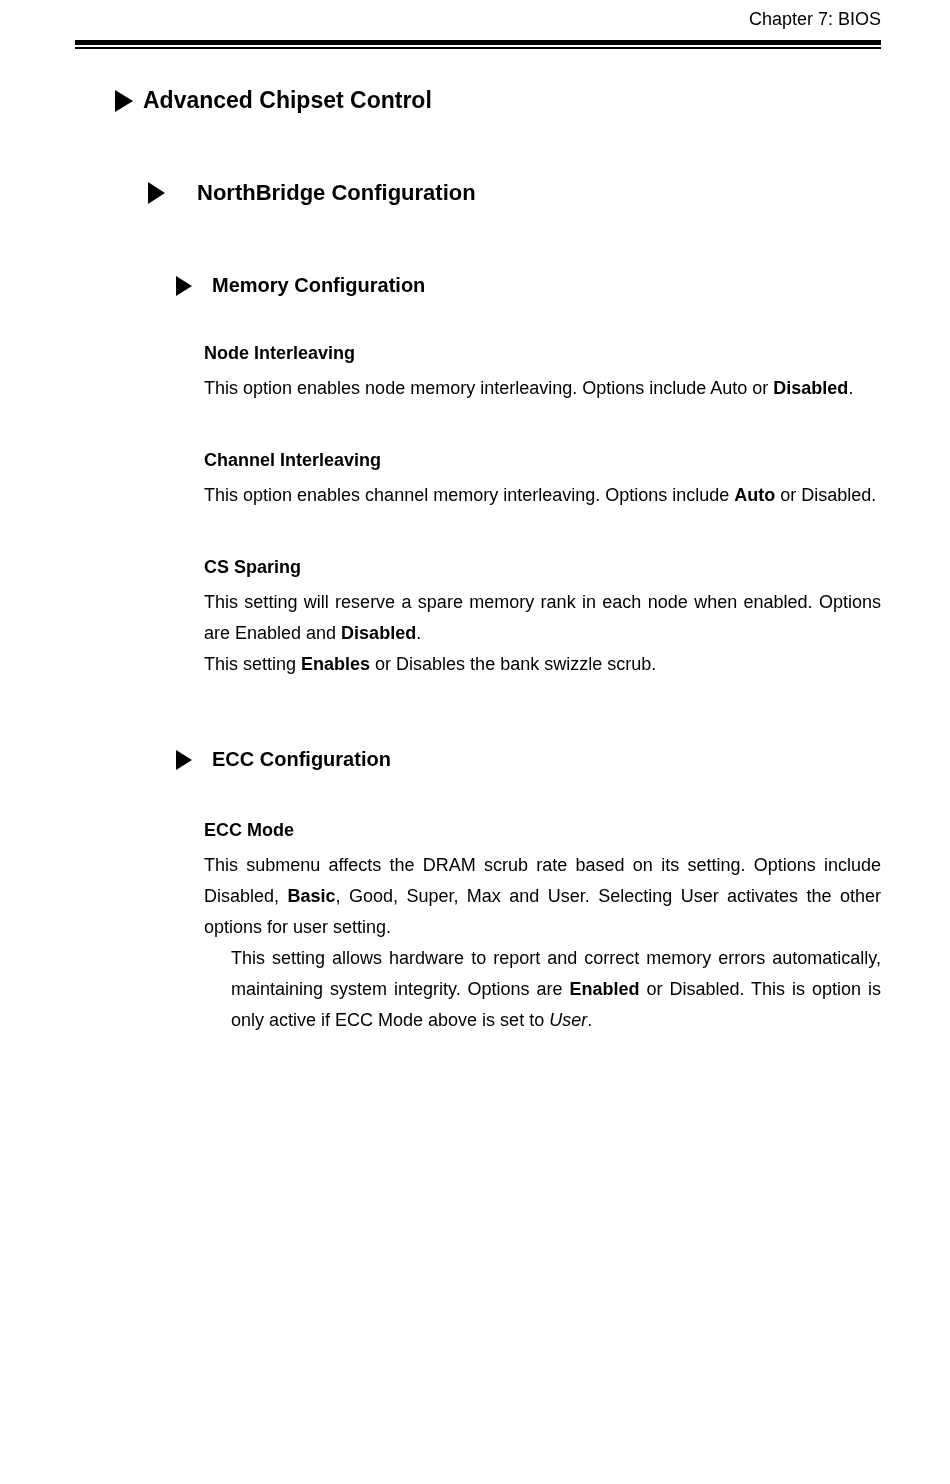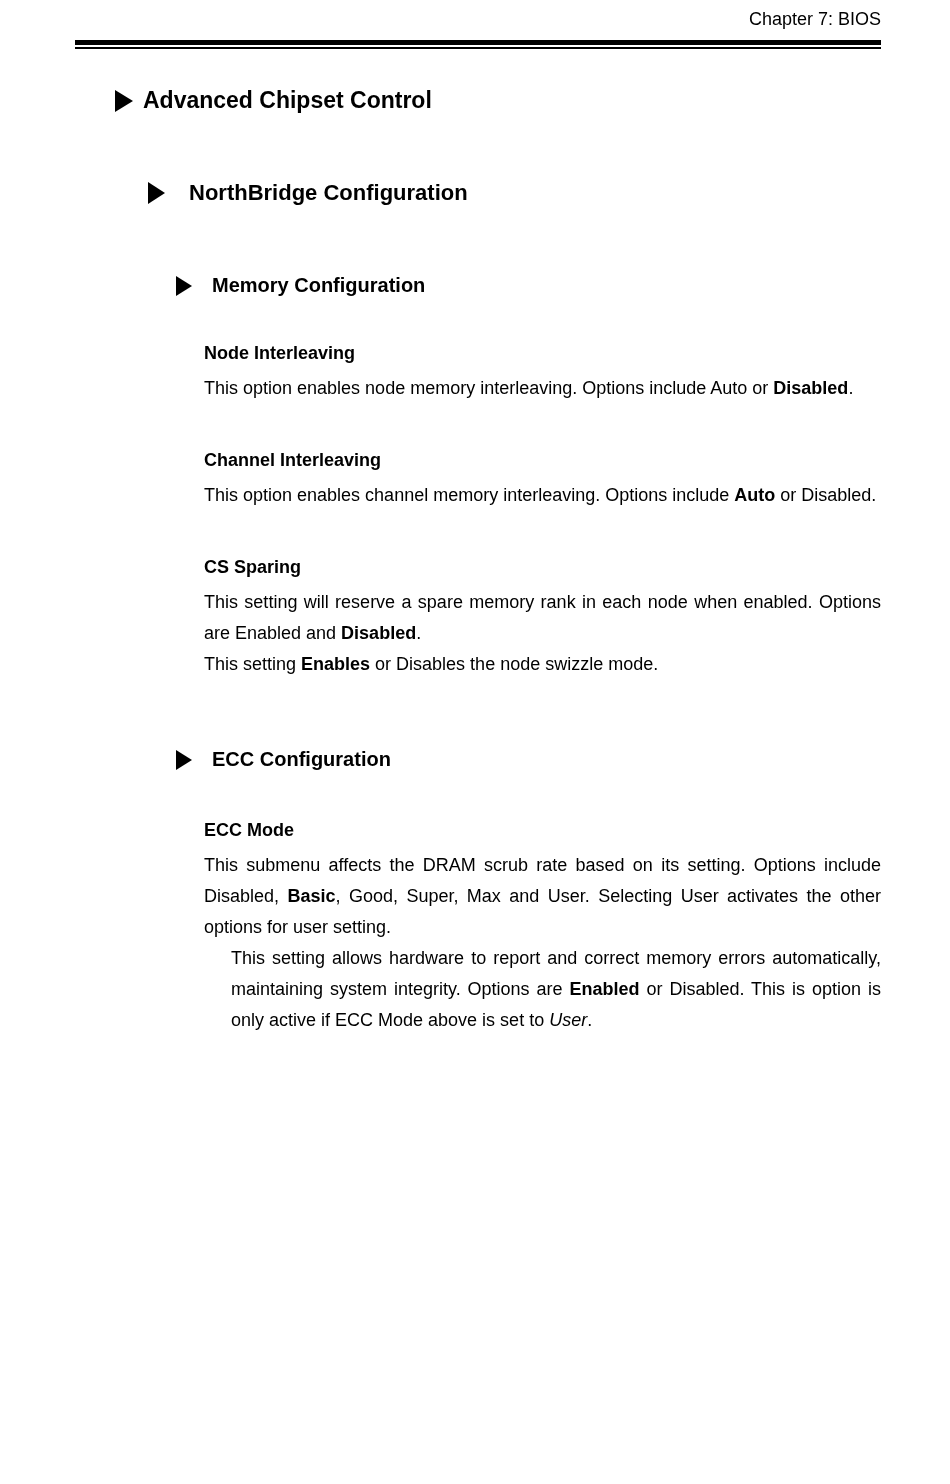--- a/index.html
+++ b/index.html
@@ -25,21 +25,21 @@
     font-size: 18px;
     line-height: 22px;
   }
   .rule-double { margin-top: 10px; }
   .rule-double .thick { height: 5px; background: #000; }
   .rule-double .thin  { height: 2px; background: #000; margin-top: 2px; }
 
   
   .hsec { display: flex; align-items: center; font-weight: bold; }
   .h1 { padding-left: 40px;  margin-top: 38px; font-size: 23px; gap: 10px; }
-  .h2 { padding-left: 73px;  margin-top: 66px; font-size: 22px; gap: 24px; }
+  .h2 { padding-left: 73px;  margin-top: 66px; font-size: 22px; gap: 32px; }
   .h3 { padding-left: 101px; margin-top: 68px; font-size: 20px; gap: 20px; }
   .tri {
     width: 0; height: 0; flex: 0 0 auto;
     border-style: solid;
     border-color: transparent transparent transparent #000;
   }
   .tri-lg { border-width: 11px 0 11px 18px; }
   .tri-md { border-width: 11px 0 11px 17px; }
   .tri-sm { border-width: 10px 0 10px 16px; }
 
@@ -108,21 +108,21 @@
       <div class="entry-title">Channel Interleaving</div>
       <p class="entry-body"><span>This option enables channel memory interleaving. Options include </span><b>Auto</b><span> or Disabled.</span></p>
     </div>
 
     <div class="entry">
       <div class="entry-title">CS Sparing</div>
       <p class="entry-body"><span>This setting will reserve a spare memory rank in each node when enabled. Options are Enabled and </span><b>Disabled</b><span>.</span></p>
     </div>
 
     <div class="entry">
-      <p class="entry-body"><span>This setting </span><b>Enables</b><span> or Disables the node swizzle mode.</span></p>
+      <p class="entry-body"><span>This setting </span><b>Enables</b><span> or Disables the bank swizzle scrub.</span></p>
     </div>
 
     <div class="hsec h3">
       <span class="tri tri-sm"></span>
       <span>ECC Configuration</span>
     </div>
 
     <div class="entry first">
       <div class="entry-title">ECC Mode</div>
       <p class="entry-body"><span>This submenu affects the DRAM scrub rate based on its setting. Options include Disabled, </span><b>Basic</b><span>, Good, Super, Max and User. Selecting User activates the other options for user setting.</span></p>

